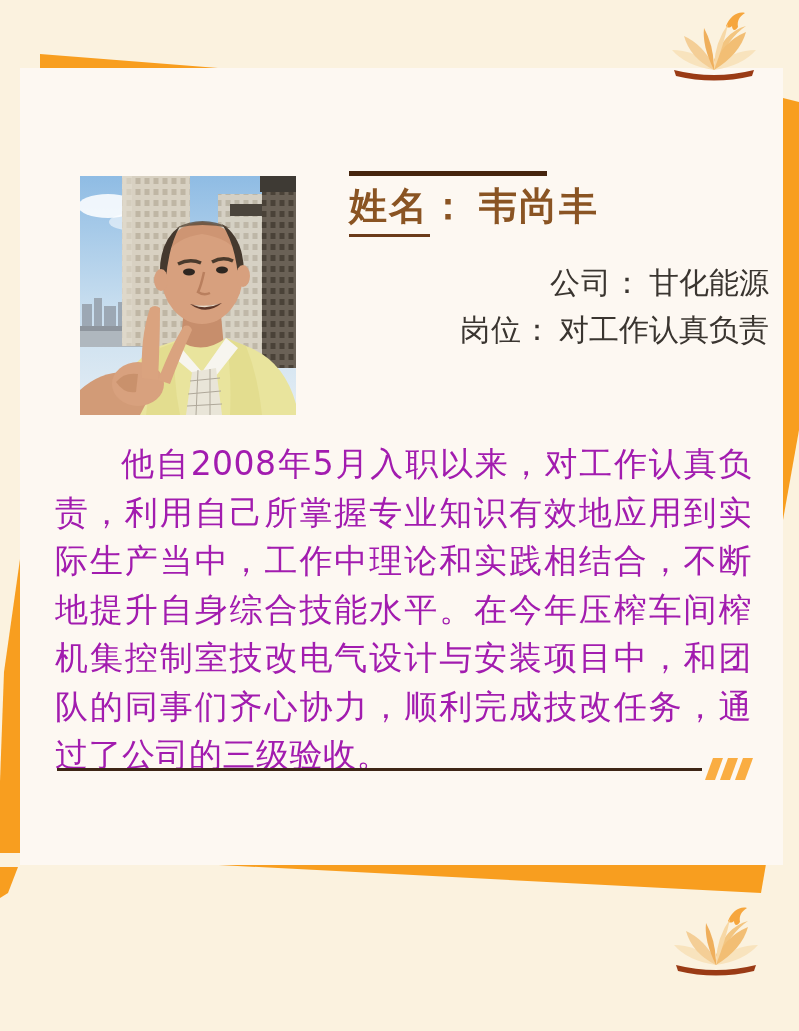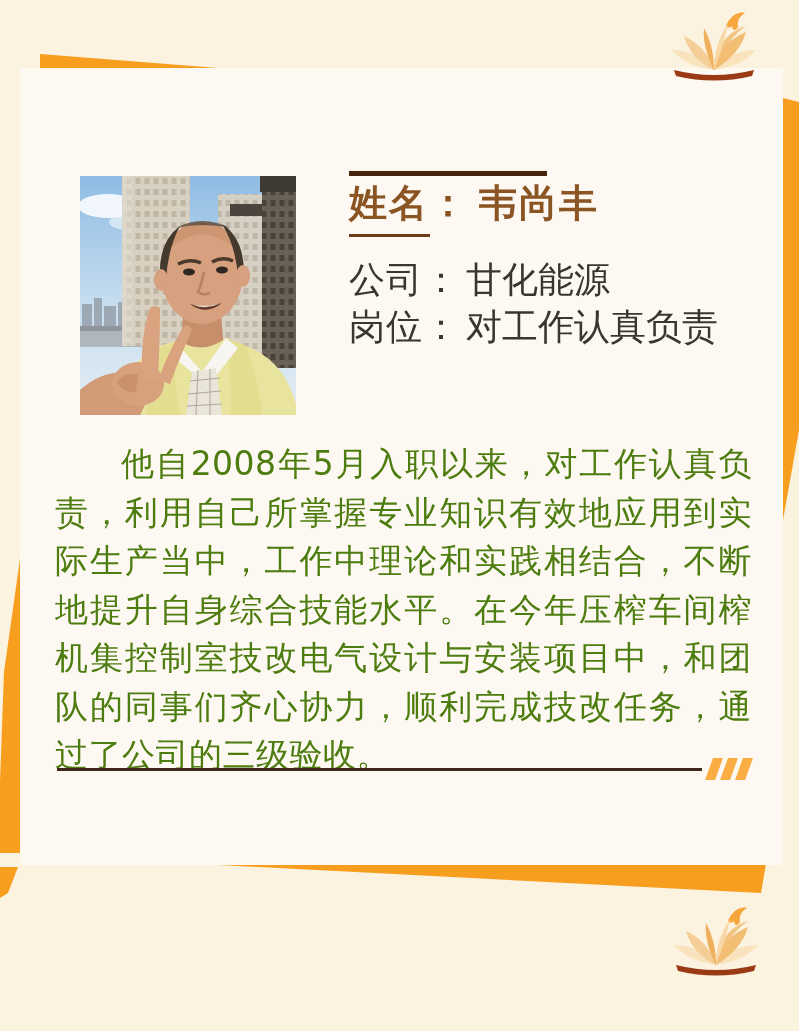--- a/index.html
+++ b/index.html
@@ -6,31 +6,31 @@
   body{font-family:"DejaVu Sans","Liberation Sans",sans-serif;}
   .page{position:relative;width:799px;height:1031px;background:#FBF2DF;overflow:hidden;}
   .deco-svg{position:absolute;left:0;top:0;z-index:1;}
   .card{position:absolute;left:20px;top:68px;width:763px;height:797px;background:#FDF8F2;z-index:2;}
   .book{position:absolute;z-index:3;}
   .book-top{left:666px;top:8px;}
   .book-bottom{left:668px;top:903px;}
 
   .photo{position:absolute;left:60px;top:108px;width:216px;height:239px;overflow:hidden;}
 
-  .name-block{position:absolute;left:329px;top:103px;width:420px;font-family:Liberation Mono, monospace;}
+  .name-block{position:absolute;left:329px;top:103px;width:420px;}
   .thick-line{width:198px;height:5px;background:#46250E;}
   .name-row{margin-top:8px;font-size:38px;font-weight:bold;color:#8A5423;letter-spacing:2px;line-height:44px;}
   .name-row .name-value{margin-left:10px;}
   .name-underline{width:81px;height:3px;background:#6B3B1A;margin-top:6px;}
-  .info-rows{margin-top:22px;font-size:36px;color:#3A3530;line-height:47px;}
+  .info-rows{margin-top:22px;font-size:30px;color:#3A3530;line-height:47px;text-align:right;}
   .info-label{letter-spacing:1px;}
   .info-value{margin-left:6px;}
 
   .bio{position:absolute;left:35px;top:372px;width:697px;margin:0;
-       font-size:33px;line-height:48.5px;color:#4d7c0f;text-align:justify;
+       font-size:33px;line-height:48.5px;color:#a21caf;text-align:justify;
        text-indent:2em;letter-spacing:0.5px;}
 
   .divider{position:absolute;left:37px;top:689px;width:692px;height:24px;
            display:flex;align-items:center;}
   .divider-line{flex:1;height:3px;background:#3E2616;}
   .slashes{display:flex;margin-left:2px;}
   .slash{width:10px;height:22px;background:#FAAD42;transform:skewX(-20deg);margin-left:5px;}
 </style>
 </head>
 <body>

